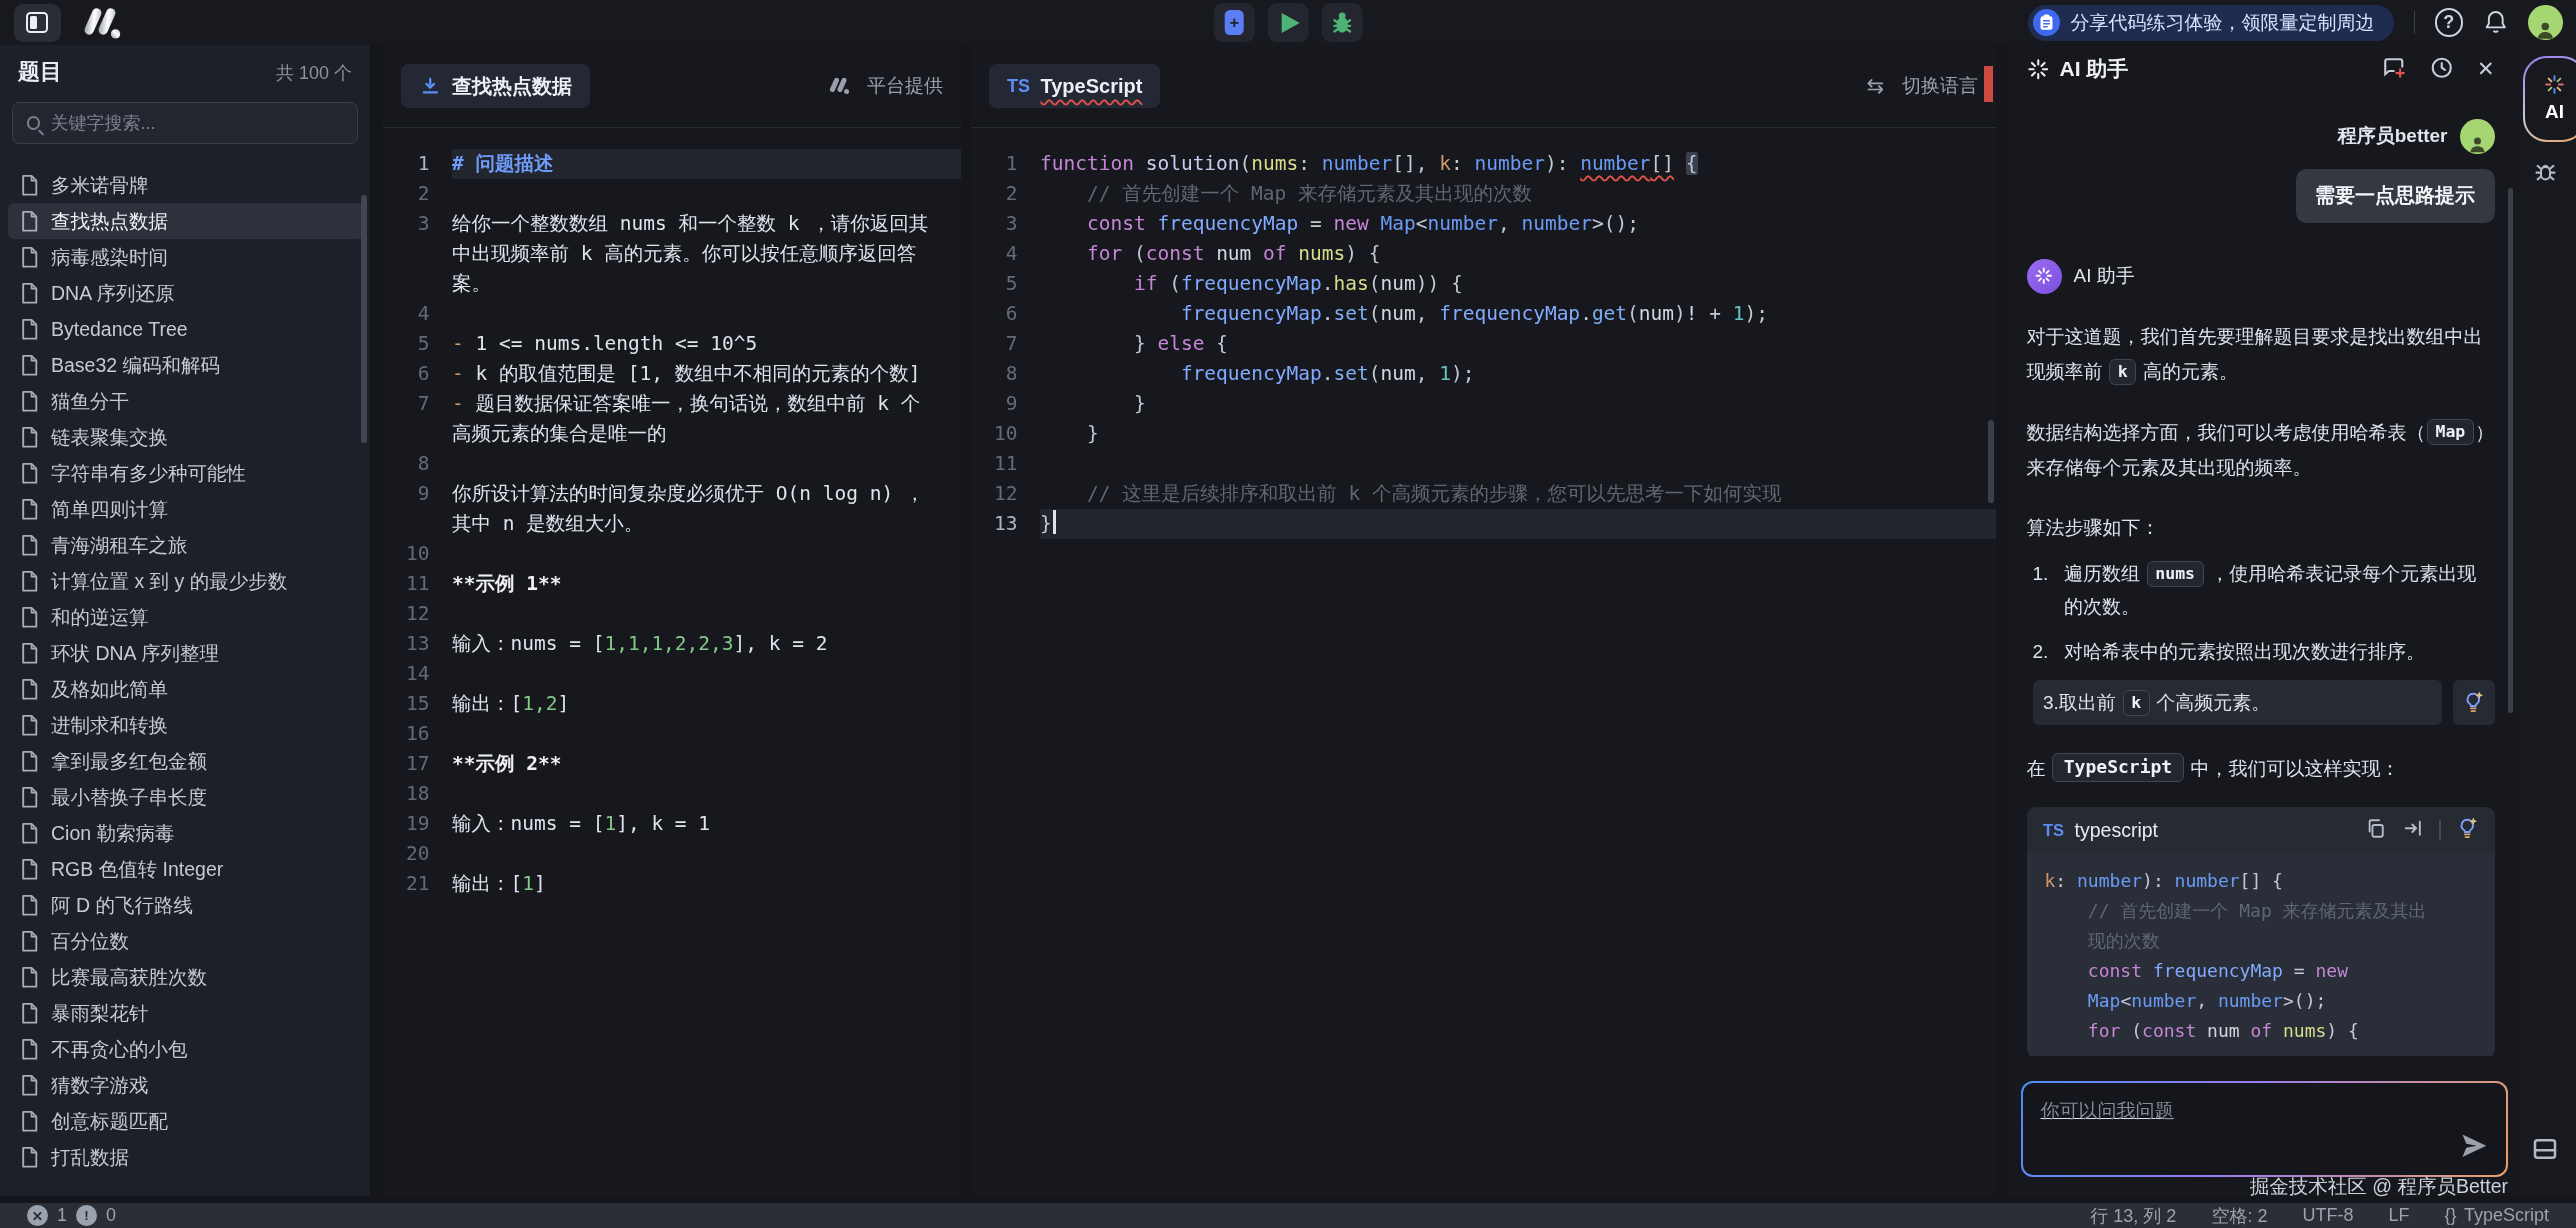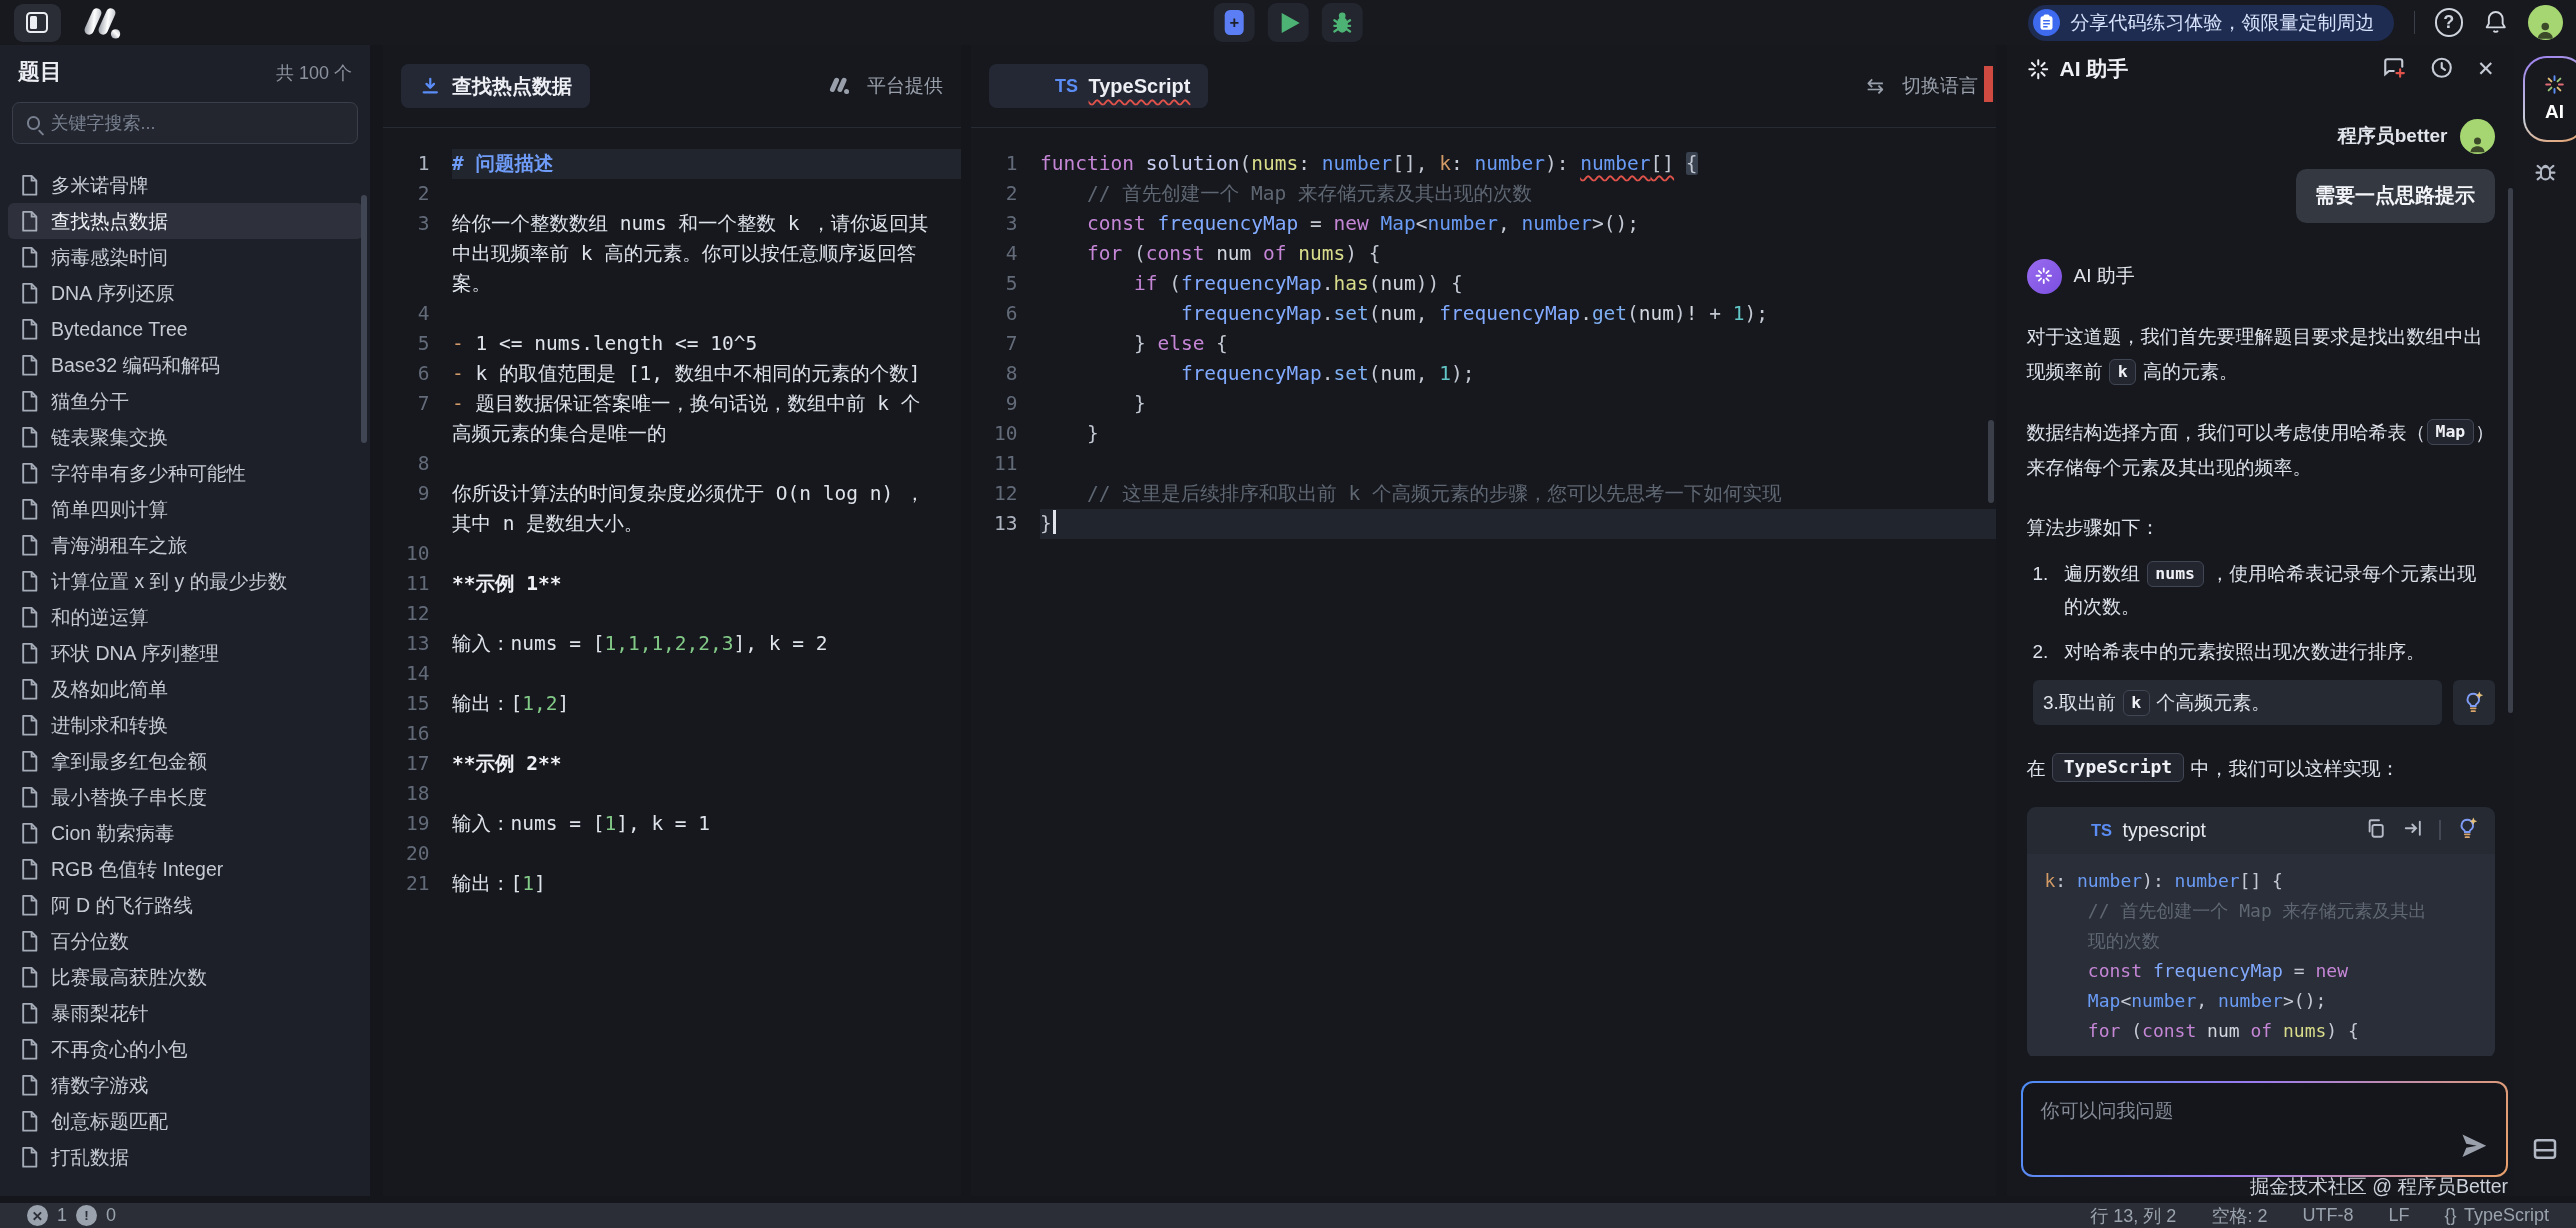--- a/index.html
+++ b/index.html
@@ -65,21 +65,21 @@
   .kw{color:#c586d6} .fn{color:#c8cef2} .param{color:#d9dd8b} .orange{color:#d19a66}
   .type{color:#6a9bf5} .var{color:#82aaff} .meth{color:#7fb0f2} .methy{color:#d9dd8b}
   .num{color:#62c6c6} .cmt{color:#5f6772} .pln{color:#d3d7df} .pun{color:#c3c8d2}
   .txt{color:#dfe3ea} .grn{color:#83c987} .dash{color:#d19a66}
   .mdh{color:#6f9cf8; font-weight:bold} .bold{color:#eef0f5; font-weight:bold}
   .err{ text-decoration:underline; text-decoration-style:wavy; text-decoration-color:#e0524a;
         text-decoration-thickness:1.5px; text-underline-offset:5.3px; text-decoration-skip-ink:none; }
   .brk{ background:#39404e; border-radius:2.3px; }
   .cursor{ display:inline-block; width:2.3px; height:24px; background:#e0e3ea; vertical-align:-4.5px; margin-left:1.5px; }
 
-  .ts-badge { font-size:18px; font-weight:bold; color:#5b8df5;margin-left:48px; }
+  .ts-badge { font-size:18px; font-weight:bold; color:#5b8df5; }
   .wavy-red { text-decoration:underline; text-decoration-style:wavy; text-decoration-color:#e0524a;
               text-decoration-thickness:1.5px; text-underline-offset:6px; text-decoration-skip-ink:none; }
   .ov-err { position:absolute; right:3px; top:21px; width:9px; height:36px; background:#cf4b42; }
   .ed-scroll { position:absolute; right:2.3px; top:375px; width:6px; height:83px; border-radius:3px; background:#3b3f49; }
 
   
   .ai-head { height:48px; display:flex; align-items:center; gap:10.5px; padding:0 19.5px; }
   .ai-title { font-size:21px; font-weight:bold; color:#eef0f5; }
   .ai-hicons { margin-left:auto; display:flex; align-items:center; gap:22.5px; color:#c6cbd5; }
   .ai-hicons .x { font-size:21px; cursor:pointer; }
@@ -108,21 +108,21 @@
   .cc-lang { font-size:19.5px; color:#e8eaf0; }
   .cc-icons { margin-left:auto; display:flex; align-items:center; gap:15px; }
   .cc-div { width:1.5px; height:19.5px; background:#434854; }
   .cc-body { background:#2a2e38; padding:12px 18px; font-size:18px; line-height:30px; }
   .ai-scroll { position:absolute; right:1.5px; top:143px; width:4.5px; height:525px; border-radius:2.3px; background:#3b404a; }
   .ai-input { position:absolute; left:13.5px; right:6px; bottom:19.5px; height:96px; border-radius:12px;
               border:2.3px solid transparent;
               background:linear-gradient(#14161b,#14161b) padding-box,
                          linear-gradient(110deg,#4e8df6,#9b7bf0 45%,#e8a06a) border-box; }
   .ai-input textarea { width:100%; height:100%; background:transparent; border:none; outline:none; resize:none;
-              color:#dde1e9; font-size:19px; padding:15px 18px; font-family:"Liberation Sans",sans-serif; }
+              color:#dde1e9; font-size:19px; padding:15px 18px; font-family:"Liberation Sans",sans-serif;text-decoration:underline; }
   .ai-input textarea::placeholder { color:#858b97; }
   .send { position:absolute; right:16.5px; bottom:10.5px; cursor:pointer; }
 
   
   .strip { position:absolute; left:2514px; top:45px; width:62px; height:1151px; background:#17191f; }
   .ai-pill { position:absolute; left:9px; top:10.5px; width:63px; height:86px; border-radius:24px;
              border:2.3px solid transparent;
              background:linear-gradient(#17191f,#17191f) padding-box, linear-gradient(160deg,#9b7bf0,#c8cdd6 60%,#e8a06a) border-box;
              display:flex; flex-direction:column; align-items:center; justify-content:center; gap:6px; cursor:pointer; }
   .ai-pill .lbl { color:#fff; font-weight:bold; font-size:19px; }

